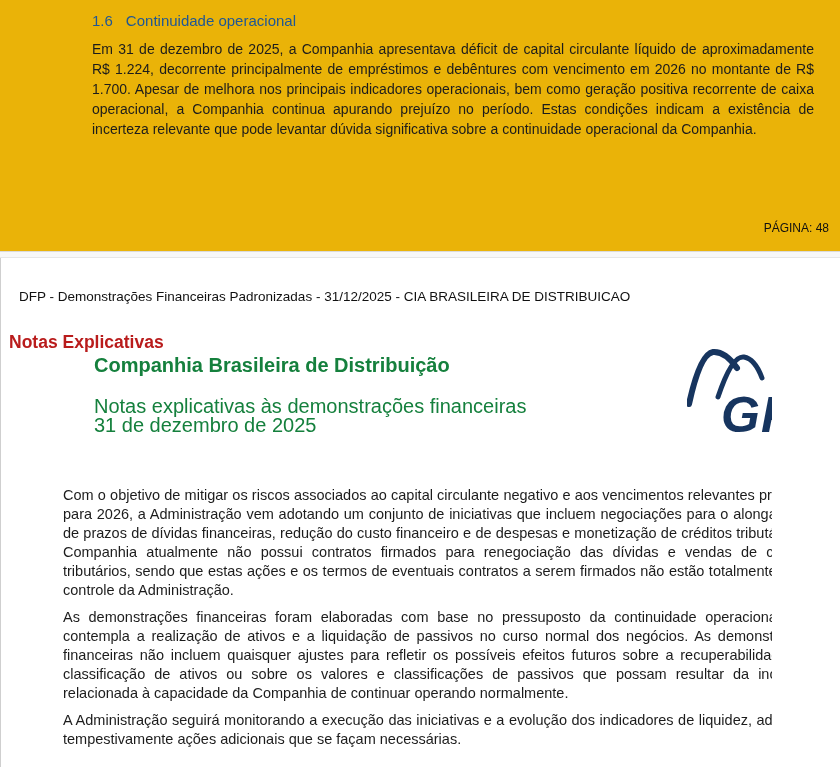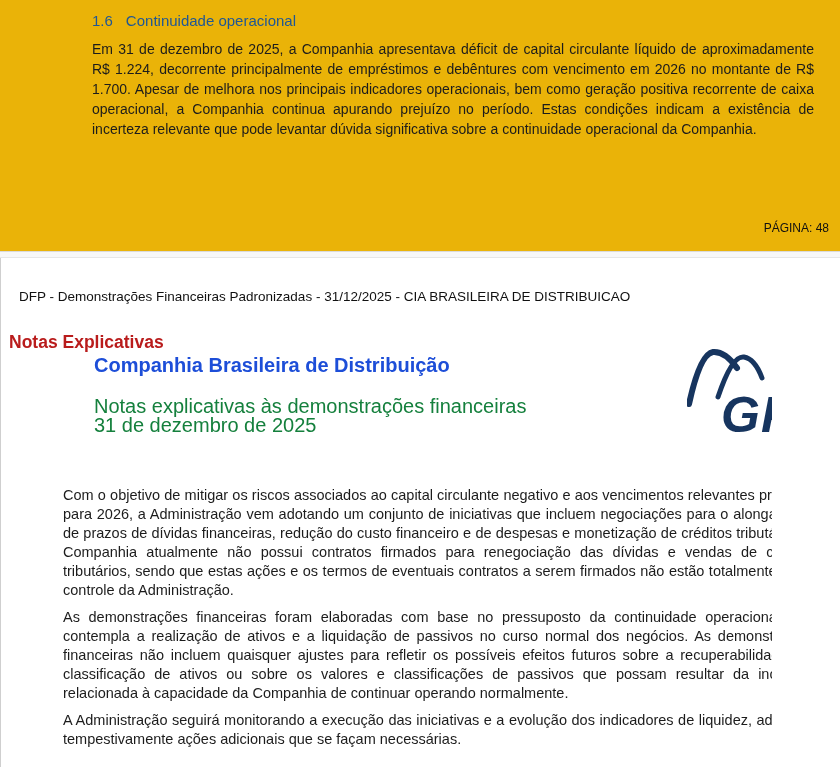--- a/index.html
+++ b/index.html
@@ -58,21 +58,21 @@
   .doc-header-right {
     position: absolute; left: 810px; top: 31px;
     font-size: 13.5px; color: #111; white-space: nowrap; margin-left: 34px;
   }
   .notes-title {
     position: absolute; left: 8px; top: 74px;
     font-size: 17.5px; font-weight: bold; color: #b91c1c;
   }
   .company-name {
     position: absolute; left: 93px; top: 96px;
-    font-size: 20px; font-weight: bold; color: #1d4ed8;
+    font-size: 20px; font-weight: bold; color: #15803d;
   }
   .gpa-logo {
     position: absolute; left: 686px; top: 90px;
     width: 148px; height: 92px;
   }
   .subtitle {
     position: absolute; left: 93px; top: 139px;
     font-size: 20px; line-height: 19px; color: #15803d;
   }
   .paragraphs {

